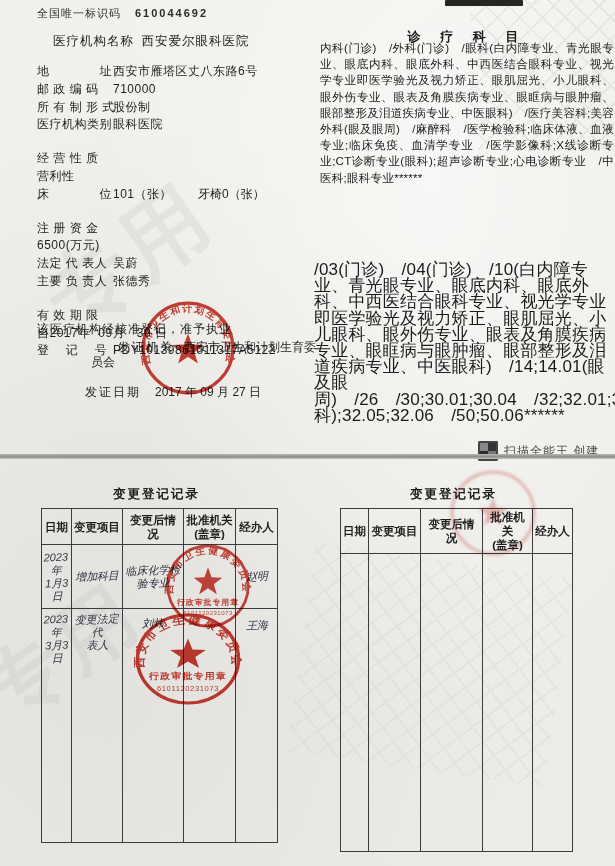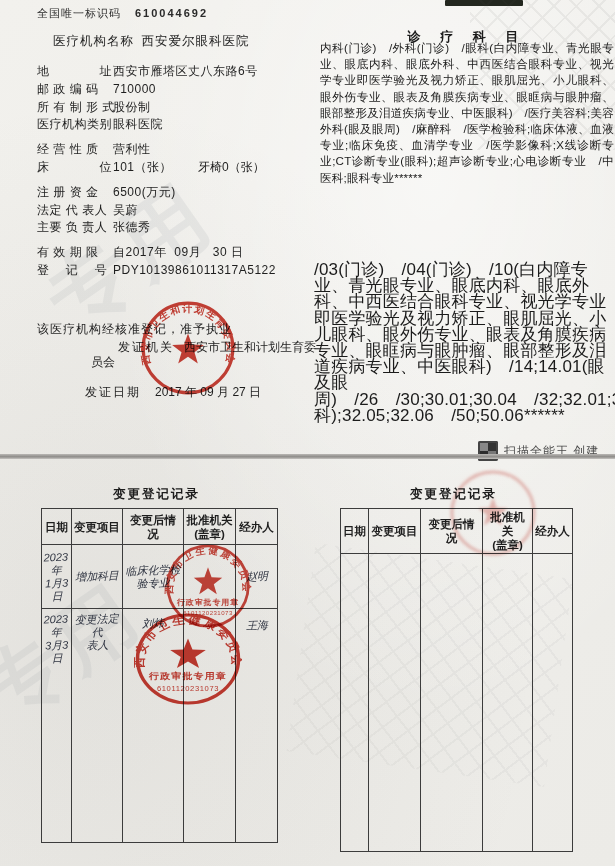--- a/index.html
+++ b/index.html
@@ -31,21 +31,21 @@
   .uid-line b{font-weight:bold;margin-left:14px;letter-spacing:2px;}
   .name-line{left:37px;top:33px;font-size:12.5px;color:#1e1e1e;}
   .name-line .lbl{letter-spacing:1px;padding-left:16px;}
   .name-line .val{margin-left:4px;font-weight:normal;letter-spacing:1px;}
   
   .fields{left:37px;top:63px;width:280px;font-size:12px;line-height:17.8px;color:#1f1f1f;}
   .frow{display:flex;white-space:pre;}
   .frow .lbl{width:76px;flex:none;letter-spacing:.5px;}
   .frow .val{letter-spacing:.5px;}
   .frow .extra{margin-left:26px;}
-  .frow.gap{margin-top:7px;}
+  .frow.gap{margin-top:16px;flex-direction:column;}
   .approval-line{left:37px;top:321px;font-size:12px;letter-spacing:1px;color:#1e1e1e;}
   .issuer-block{left:85px;top:340px;font-size:12px;line-height:15px;color:#1e1e1e;}
   .issuer-block .l1 .lbl{letter-spacing:2px;margin-right:10px;margin-left:33px;}
   .issuer-block .l2{margin-left:6px;}
   .issue-date{left:85px;top:384px;font-size:12px;color:#1e1e1e;}
   .issue-date .lbl{letter-spacing:2px;margin-right:14px;}
   
   .subjects-title{left:322px;top:28px;width:290px;text-align:center;font-size:13px;font-weight:bold;letter-spacing:8px;color:#1b1b1b;}
   .subjects-p1{left:320px;top:40px;width:294px;font-size:11.6px;line-height:16.2px;color:#1b1b1b;letter-spacing:.2px;text-align:justify;}
   .subjects-p2{left:314px;top:262px;width:294px;font-size:17px;line-height:16.2px;color:#1b1b1b;letter-spacing:.2px;}

